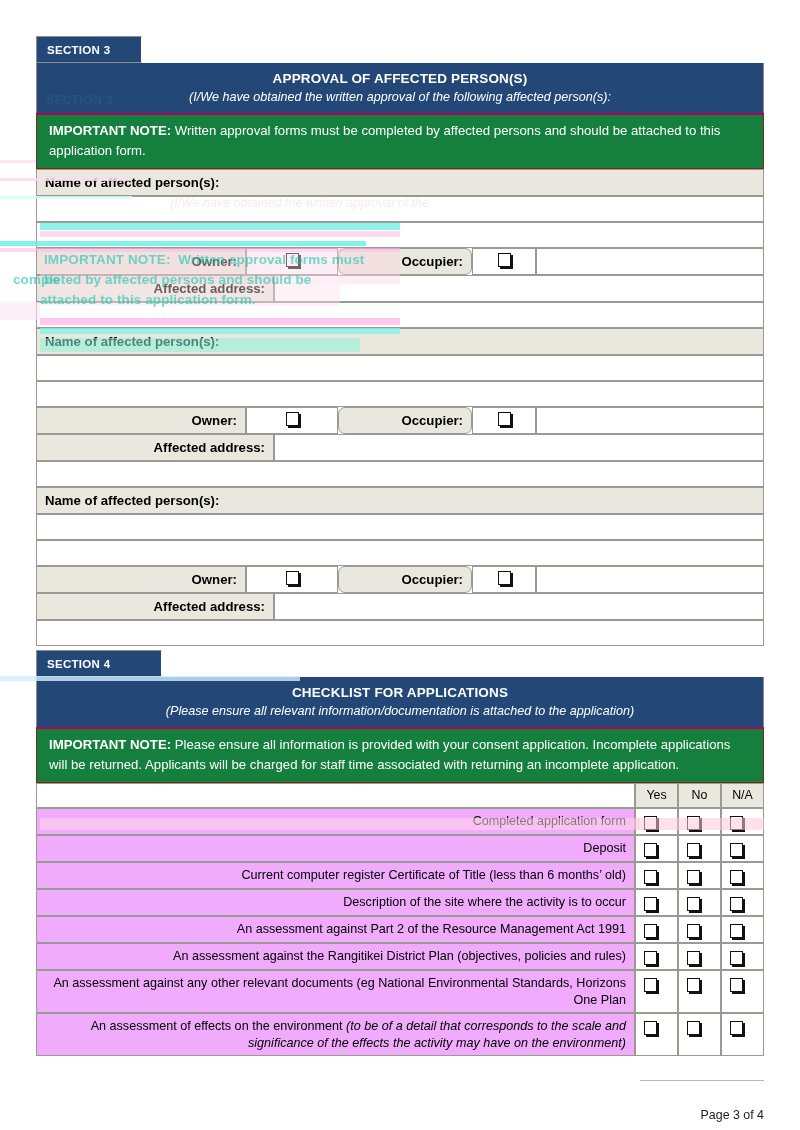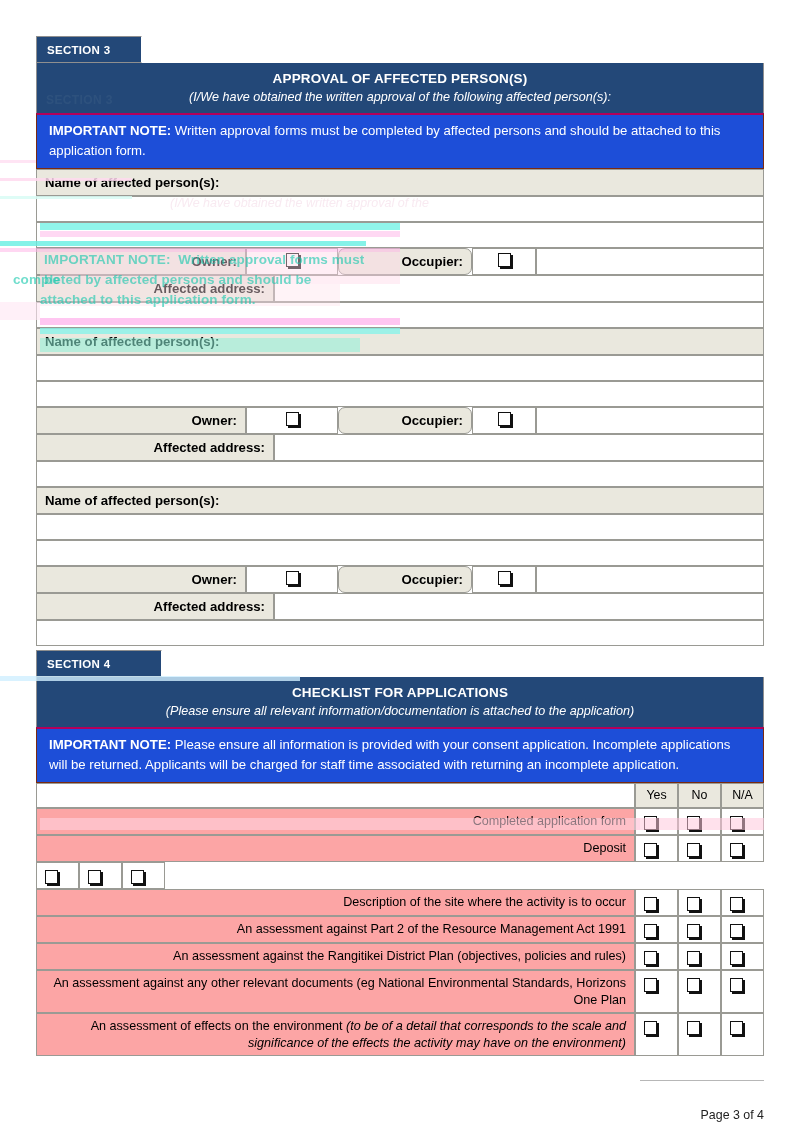--- a/index.html
+++ b/index.html
@@ -33,21 +33,21 @@
   .sectag.wide{width:126px;}
   .sechead{
     box-sizing:border-box;width:728px;background:#234878;color:#fff;
     border-left:1px solid #8f8f8f;border-right:1px solid #8f8f8f;
     padding:8px 0 9px 0;text-align:center;
   }
   .sechead .t1{font-weight:bold;font-size:13.5px;letter-spacing:.15px;}
   .sechead .t2{font-style:italic;font-size:12.6px;margin-top:4px;}
 
   .note{
-    box-sizing:border-box;width:728px;background:#1d4ed8;color:#fff;
+    box-sizing:border-box;width:728px;background:#15803d;color:#fff;
     border:1px solid #7a2a10;border-top:2px solid #b4005a;
     padding:6px 14px 8px 12px;font-size:13.2px;line-height:19.5px;
   }
   .note b{font-weight:bold;}
 
   
   .row{display:flex;width:728px;box-sizing:border-box;}
   .cell{
     box-sizing:border-box;border:1px solid #9a9a94;
     font-size:13.2px;line-height:17px;padding:4px 8px;background:#fff;
@@ -71,21 +71,21 @@
   .w-occ-lbl{width:134px;border-radius:7px;}
   .w-occ-box{width:64px;}
   .w-rest{width:228px;}
   .w-addr-lbl{width:238px;}
   .w-addr-val{width:490px;}
   .w-full{width:728px;}
   .c-item{width:599px;}
   .c-yes,.c-no,.c-na{width:43px;text-align:center;}
   .c-na{width:43px;}
   .chk-col{background:#eae8de;font-size:12.4px;font-weight:normal;text-align:center;padding:3px 0;}
-  .chk-item{background:#fca5a5;text-align:right;font-size:12.6px;line-height:16.5px;padding:4px 8px 4px 6px;}
+  .chk-item{background:#f0abfc;text-align:right;font-size:12.6px;line-height:16.5px;padding:4px 8px 4px 6px;}
   .chk-box{background:#fff;text-align:center;vertical-align:middle;padding-top:5px;}
   .row.chk{align-items:stretch;}
   .chk-box span{display:block;margin-top:2px;}
   .italic{font-style:italic;}
 
   .footer{
     position:absolute;left:36px;top:1084px;width:728px;
     text-align:right;font-size:12.4px;color:#222;z-index:2;margin-top:24px;
   }
   .footline{position:absolute;left:640px;top:1080px;width:124px;height:1px;background:#b7b7b7;z-index:2;}
@@ -223,20 +223,21 @@
             <span class="cbx"></span>
           </div>
           <div class="cell chk-box c-no">
             <span class="cbx"></span>
           </div>
           <div class="cell chk-box c-na">
             <span class="cbx"></span>
           </div>
         </div>
         <div class="row chk">
+          <div class="cell chk-item c-item">Current computer register Certificate of Title (less than 6 months’ old)</div>
           <div class="cell chk-box c-yes">
             <span class="cbx"></span>
           </div>
           <div class="cell chk-box c-no">
             <span class="cbx"></span>
           </div>
           <div class="cell chk-box c-na">
             <span class="cbx"></span>
           </div>
         </div>

